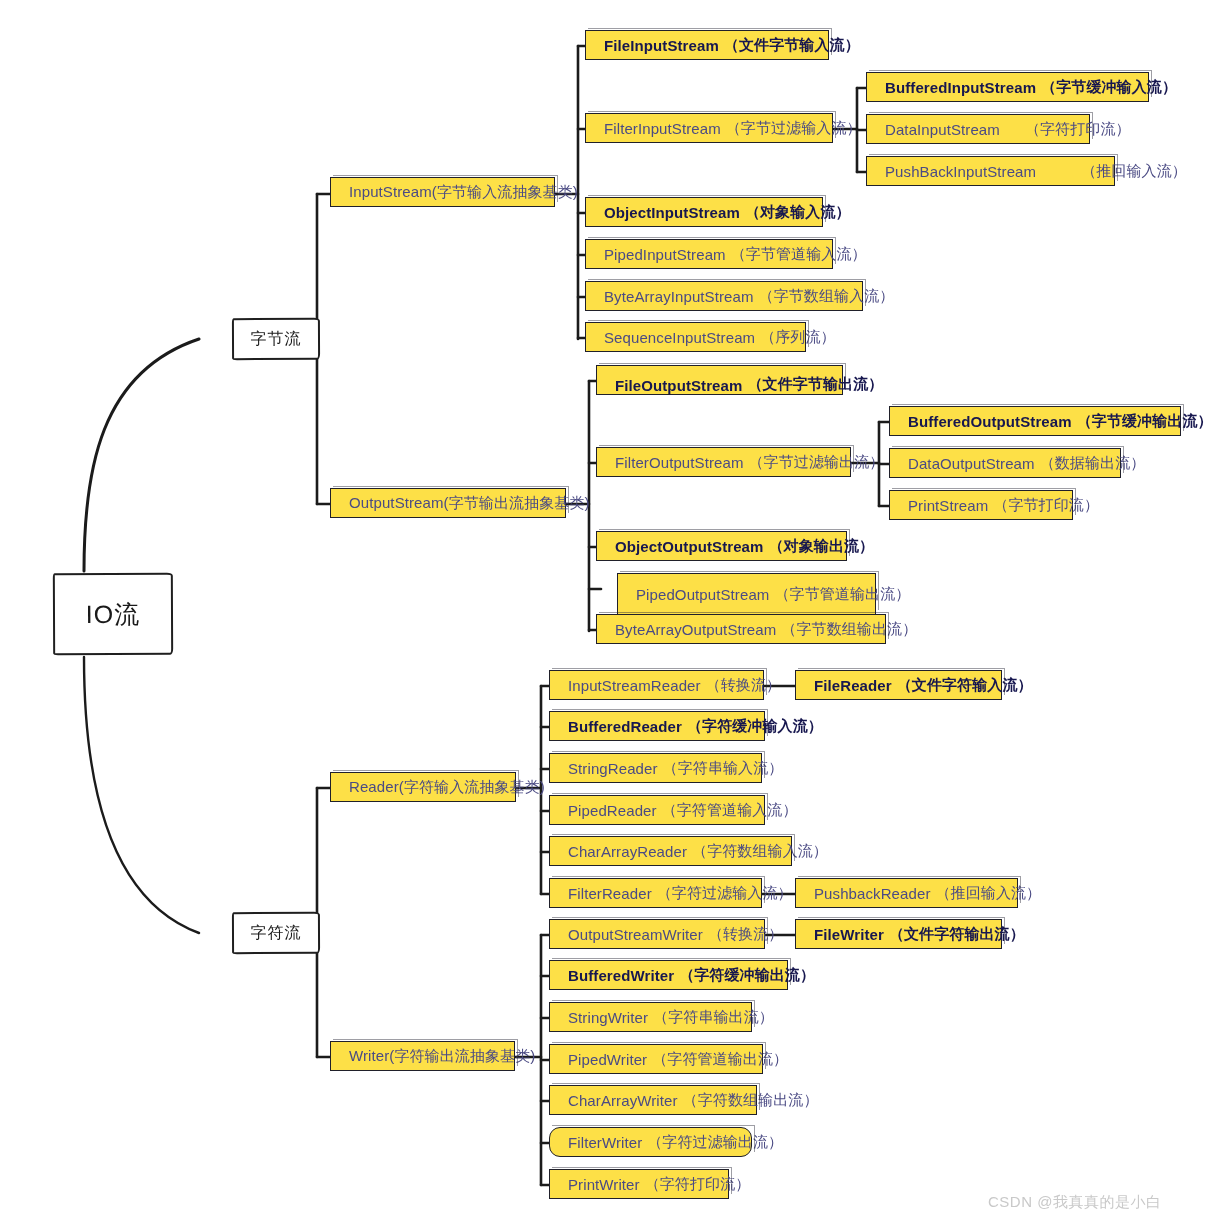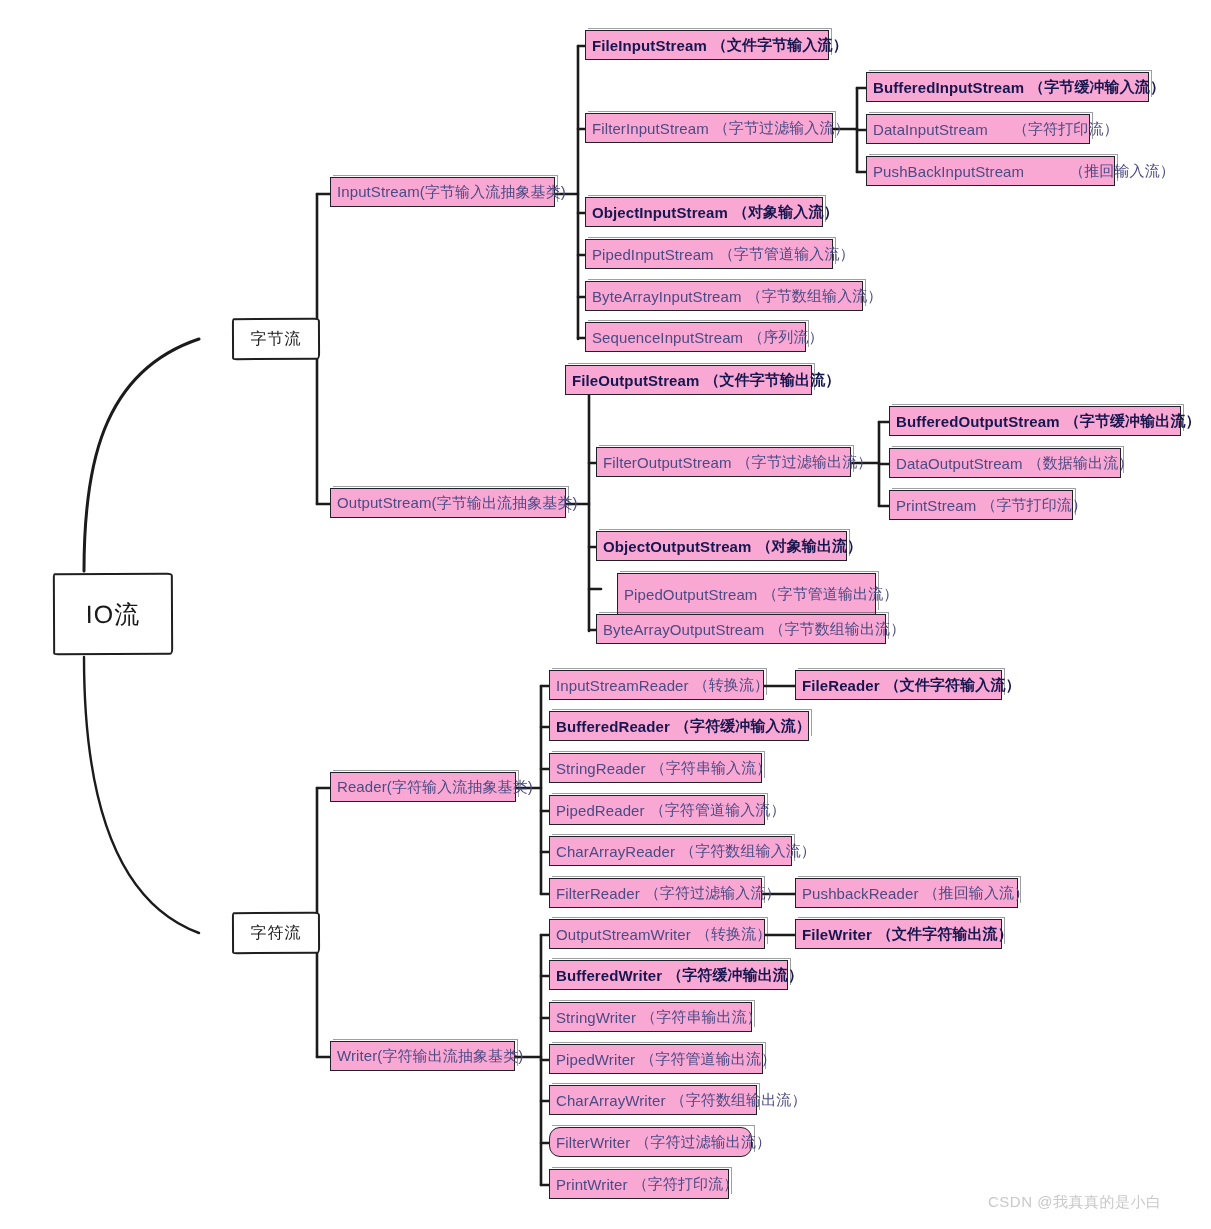--- a/index.html
+++ b/index.html
@@ -38,24 +38,24 @@
   }
   .sketch-node.mid{
     font-size:16px;
     letter-spacing:1px;
   }
 
   
   .cbox{
     position:absolute;
     box-sizing:border-box;
-    background:#f9a8d4;
+    background:#fde047;
     border:1px solid #20202a;
     display:flex;align-items:center;
-    padding-left:6px;
+    padding-left:18px;
     white-space:nowrap;
     color:#4b4b84;
     font-size:15px;
     letter-spacing:0.1px;
   }
   .cbox.bold{
     font-weight:bold;
     color:#17174f;
   }
   .cbox .en{}
@@ -232,21 +232,21 @@
         <span class="cn">（字节管道输入流）</span>
       </div>
       <div class="cbox" style="left: 585px; top: 281px; width: 278px; height: 30px;">
         <span class="en">ByteArrayInputStream</span>
         <span class="cn">（字节数组输入流）</span>
       </div>
       <div class="cbox" style="left: 585px; top: 322px; width: 221px; height: 30px;">
         <span class="en">SequenceInputStream</span>
         <span class="cn">（序列流）</span>
       </div>
-      <div class="cbox bold" style="left: 565px; top: 365px; width: 247px; height: 30px;">
+      <div class="cbox bold" style="left: 596px; top: 365px; width: 247px; height: 30px; align-items: flex-end;">
         <span class="en">FileOutputStream</span>
         <span class="cn">（文件字节输出流）</span>
       </div>
       <div class="cbox" style="left: 596px; top: 447px; width: 255px; height: 30px;">
         <span class="en">FilterOutputStream</span>
         <span class="cn">（字节过滤输出流）</span>
       </div>
       <div class="cbox bold" style="left: 889px; top: 406px; width: 292px; height: 30px;">
         <span class="en">BufferedOutputStream</span>
         <span class="cn">（字节缓冲输出流）</span>
@@ -272,21 +272,21 @@
         <span class="cn">（字节数组输出流）</span>
       </div>
       <div class="cbox" style="left: 549px; top: 670px; width: 215px; height: 30px;">
         <span class="en">InputStreamReader</span>
         <span class="cn">（转换流）</span>
       </div>
       <div class="cbox bold" style="left: 795px; top: 670px; width: 207px; height: 30px;">
         <span class="en">FileReader</span>
         <span class="cn">（文件字符输入流）</span>
       </div>
-      <div class="cbox bold" style="left: 549px; top: 711px; width: 260px; height: 30px;">
+      <div class="cbox bold" style="left: 549px; top: 711px; width: 216px; height: 30px;">
         <span class="en">BufferedReader</span>
         <span class="cn">（字符缓冲输入流）</span>
       </div>
       <div class="cbox" style="left: 549px; top: 753px; width: 213px; height: 30px;">
         <span class="en">StringReader</span>
         <span class="cn">（字符串输入流）</span>
       </div>
       <div class="cbox" style="left: 549px; top: 795px; width: 216px; height: 30px;">
         <span class="en">PipedReader</span>
         <span class="cn">（字符管道输入流）</span>

